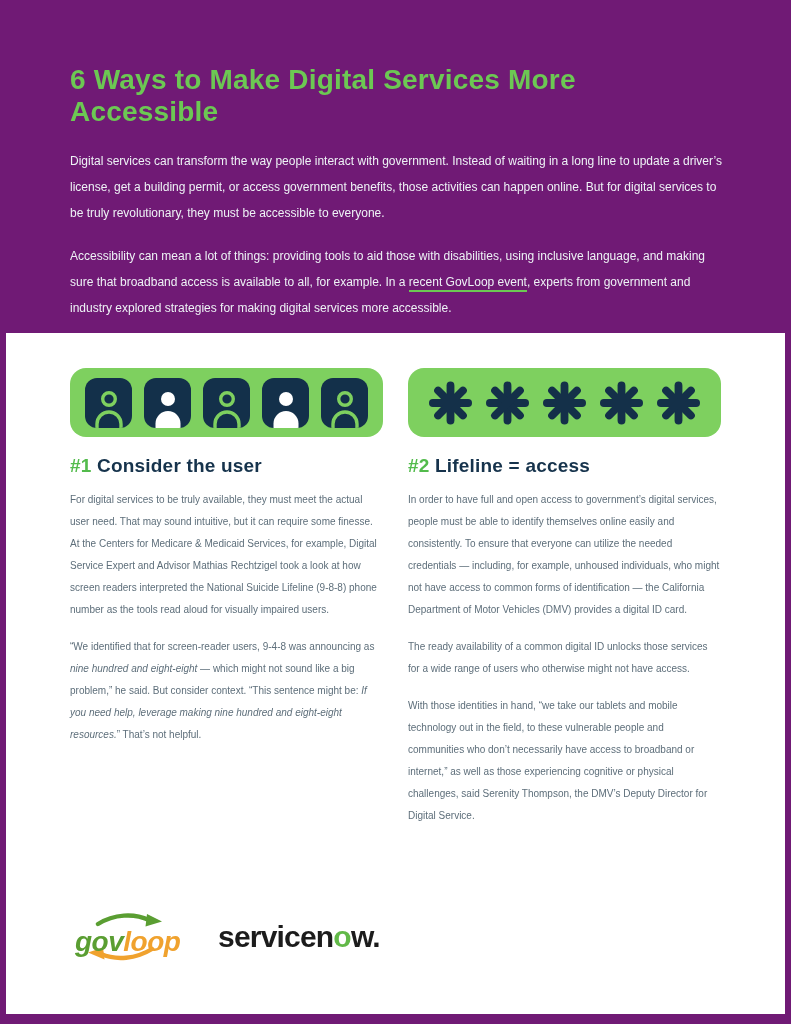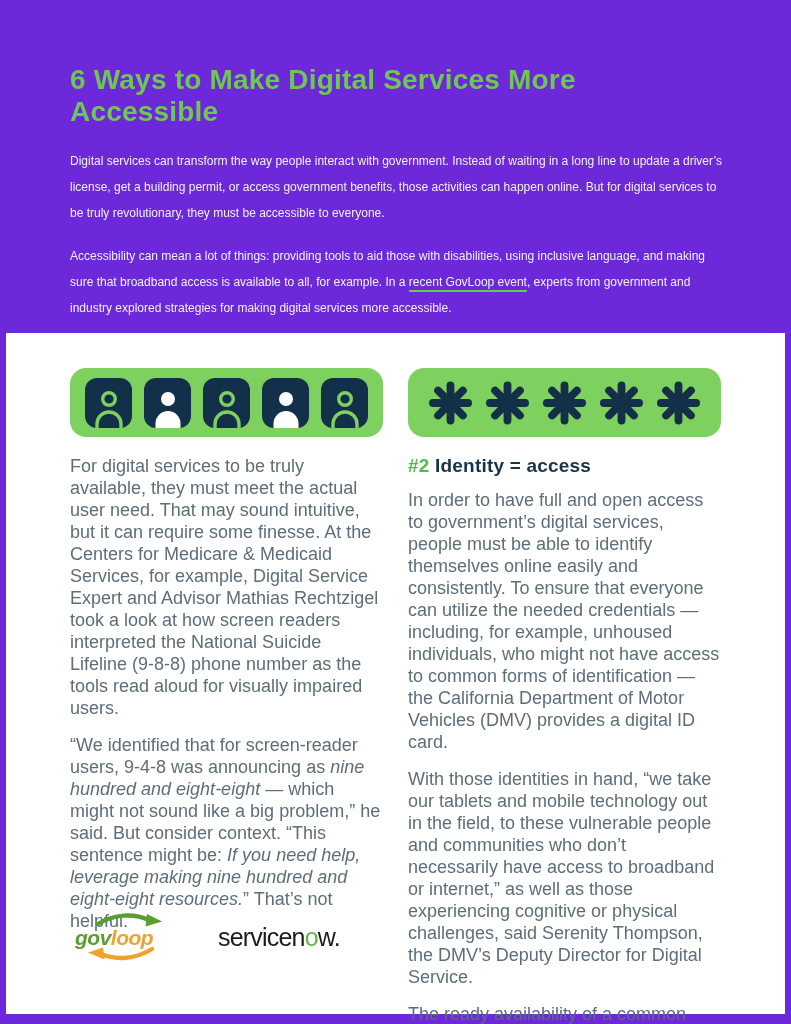--- a/index.html
+++ b/index.html
@@ -1,18 +1,18 @@
 <!DOCTYPE html>
 <html><head>
 <meta charset="utf-8">
 <style>
   html,body { margin:0; padding:0; background:#e8e8e8; }
   .page {
     position:relative; width:791px; height:1024px;
-    background:#6d28d9; overflow:hidden;
+    background:#701a75; overflow:hidden;
     font-family:"Liberation Sans", sans-serif;
   }
   
   .hero { box-sizing:border-box; height:333px; padding:52px 66px 0 70px; }
   .hero h1 {
     margin:12px 0 20px 0; font-size:28px; font-weight:bold;
     color:#6cc853; letter-spacing:.2px;
   }
   .hero p {
     margin:0 0 17px 0; width:655px;
@@ -37,37 +37,37 @@
   }
   .banner.asterisks { justify-content:space-between; box-sizing:border-box; padding:0 20px; }
   .tile {
     width:47px; height:50px; background:#13304a; border-radius:12px;
     display:flex; align-items:flex-end; justify-content:center; overflow:hidden;
   }
   .tile svg { display:block; }
   
   .col h2 { margin:0 0 12px 0; font-size:19px; font-weight:bold; color:#16334c; letter-spacing:.2px; }
   .col h2 .num { color:#53bb4c; }
-  .col p { margin:0 0 15px 0; color:#5d6e7a; font-size:18px; line-height:22px; }
+  .col p { margin:0 0 15px 0; color:#5d6e7a; font-size:10px; line-height:22px; }
   .col p em { font-style:italic; }
   
   .footer {
     position:absolute; left:66px; top:580px;
     display:flex; align-items:center; gap:40px;
   }
   .govloop { position:relative; width:106px; height:48px; }
   .govloop .arcs { position:absolute; left:0; top:0; }
   .govloop .word {
     position:absolute; left:3px; top:13px;
-    font-size:21px; font-weight:bold; font-style:italic; letter-spacing:-.5px;
+    font-size:28px; font-weight:bold; font-style:italic; letter-spacing:-.5px;
   }
   .govloop .gov { color:#5a9e32; }
   .govloop .loop { color:#f0a22e; }
   .servicenow {
-    font-size:25px; font-weight:normal; color:#1c1c1c; letter-spacing:-.8px;text-align:center;
+    font-size:30px; font-weight:bold; color:#1c1c1c; letter-spacing:-.8px;text-align:center;
   }
   .servicenow .green-o { color:#62b948; }
 </style>
 </head>
 <body>
 
 <div class="page">
 
   <header class="hero">
     <h1>6 Ways to Make Digital Services More Accessible</h1>
@@ -107,20 +107,21 @@
             </svg>
           </div>
           <div class="tile">
             <svg width="34" height="40" viewBox="0 0 34 40">
               <circle cx="17" cy="11" r="6.3" fill="none" stroke="#7ed05f" stroke-width="3.4"></circle>
               <path d="M5 40 V36 A12 12 0 0 1 29 36 V40" fill="none" stroke="#7ed05f" stroke-width="3.4"></path>
             </svg>
           </div>
         </div>
 
+        <h2><span class="num">#1</span> <span>Consider the user</span></h2>
 
         <p>For digital services to be truly available, they must meet the actual user need. That may sound intuitive, but it can require some finesse. At the Centers for Medicare &amp; Medicaid Services, for example, Digital Service Expert and Advisor Mathias Rechtzigel took a look at how screen readers interpreted the National Suicide Lifeline (9-8-8) phone number as the tools read aloud for visually impaired users.</p>
 
         <p><span>“We identified that for screen-reader users, 9-4-8 was announcing as </span><em>nine hundred and eight-eight</em><span> — which might not sound like a big problem,” he said. But consider context. “This sentence might be: </span><em>If you need help, leverage making nine hundred and eight-eight resources.</em><span>” That’s not helpful.</span></p>
 
       </section>
 
       <section class="col">
         <div class="banner asterisks">
           <svg width="46" height="46" viewBox="0 0 46 46">
@@ -158,25 +159,25 @@
           <svg width="46" height="46" viewBox="0 0 46 46">
             <g stroke="#143049" stroke-width="8" stroke-linecap="round">
               <line x1="23" y1="5" x2="23" y2="41"></line>
                 <line x1="5" y1="23" x2="41" y2="23"></line>
               <line x1="10.3" y1="10.3" x2="35.7" y2="35.7"></line>
                 <line x1="35.7" y1="10.3" x2="10.3" y2="35.7"></line>
             </g>
           </svg>
         </div>
 
-        <h2><span class="num">#2</span> <span>Identity = access</span></h2>
+        <h2><span class="num">#2</span> <span>Lifeline = access</span></h2>
 
         <p>In order to have full and open access to government’s digital services, people must be able to identify themselves online easily and consistently. To ensure that everyone can utilize the needed credentials — including, for example, unhoused individuals, who might not have access to common forms of identification — the California Department of Motor Vehicles (DMV) provides a digital ID card.</p>
+        <p>The ready availability of a common digital ID unlocks those services for a wide range of users who otherwise might not have access.</p>
         <p>With those identities in hand, “we take our tablets and mobile technology out in the field, to these vulnerable people and communities who don’t necessarily have access to broadband or internet,” as well as those experiencing cognitive or physical challenges, said Serenity Thompson, the DMV’s Deputy Director for Digital Service.</p>
-        <p>The ready availability of a common digital ID unlocks those services for a wide range of users who otherwise might not have access.</p>
       </section>
     </div>
 
     <div class="footer">
       <div class="govloop">
         <svg class="arcs" width="106" height="48" viewBox="0 0 106 48">
           <path d="M26 11 C 42 1, 62 0, 77 7" fill="none" stroke="#5a9e32" stroke-width="4.4" stroke-linecap="round"></path>
           <polygon points="75,1 90,8.5 73.5,13.5" fill="#5a9e32"></polygon>
           <path d="M80 36 C 64 46, 44 47.5, 29 41" fill="none" stroke="#f0a22e" stroke-width="4.4" stroke-linecap="round"></path>
           <polygon points="31,34.5 16,39.5 32.5,46.5" fill="#f0a22e"></polygon>

